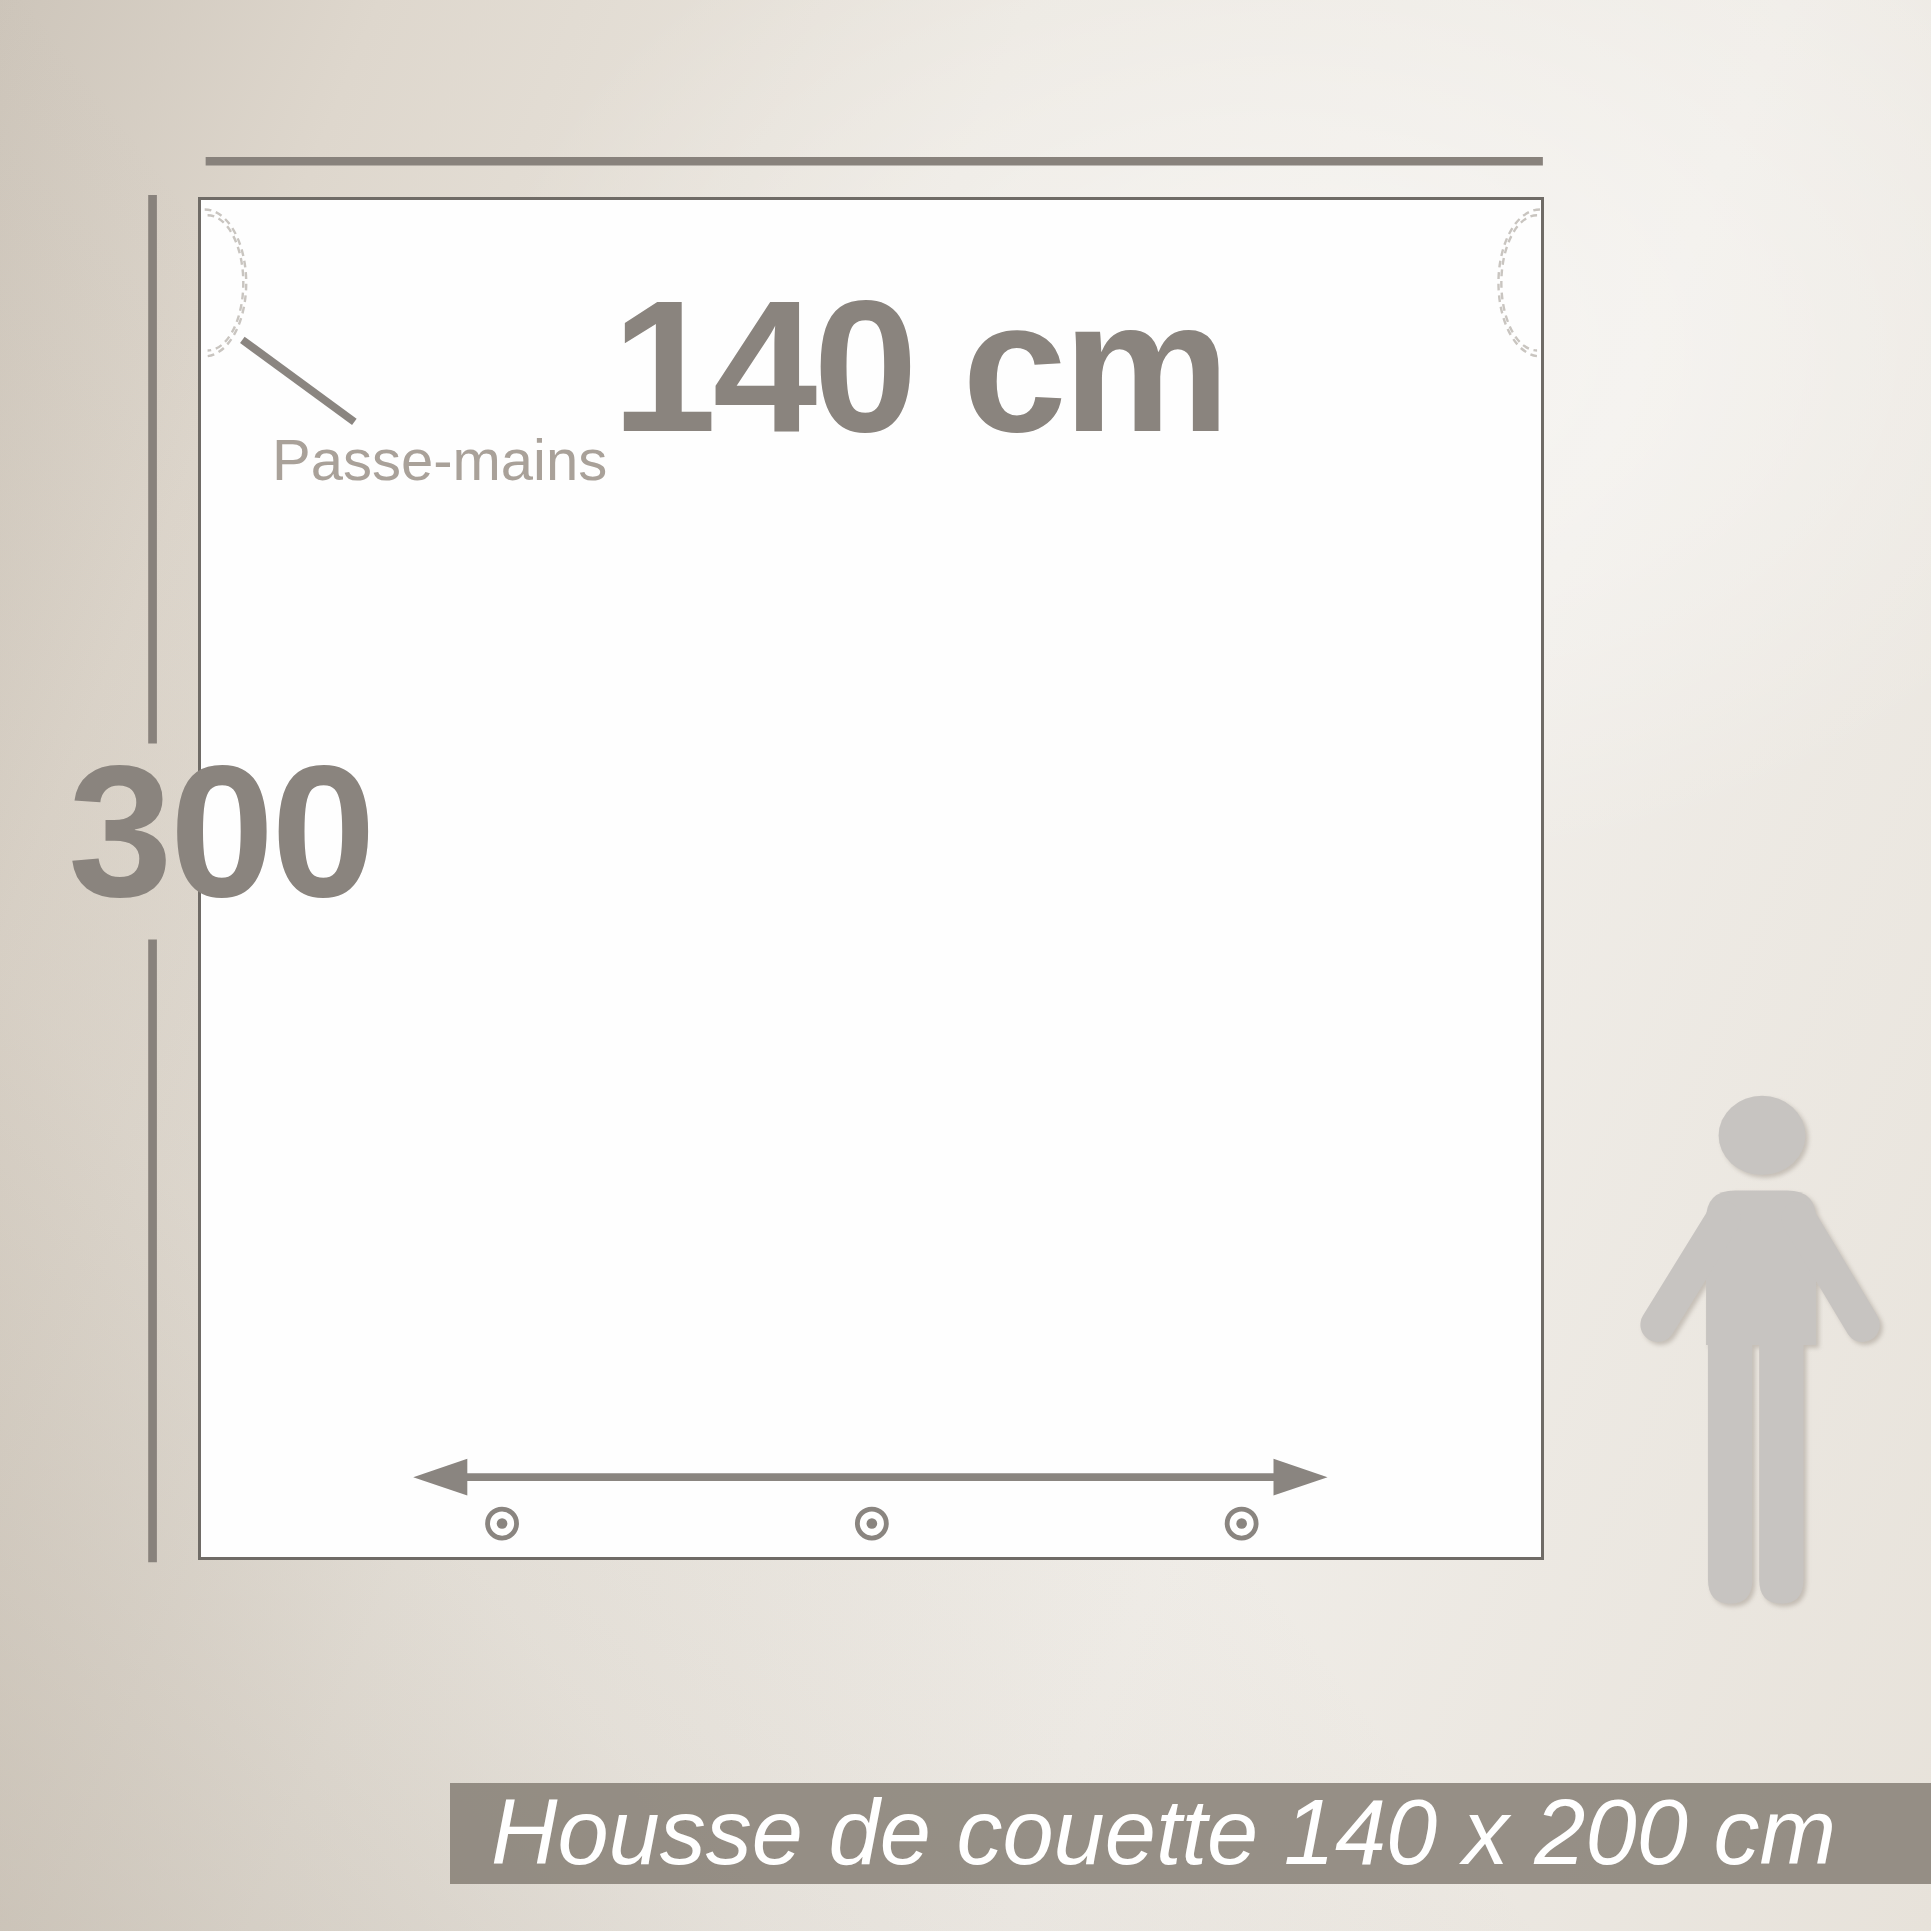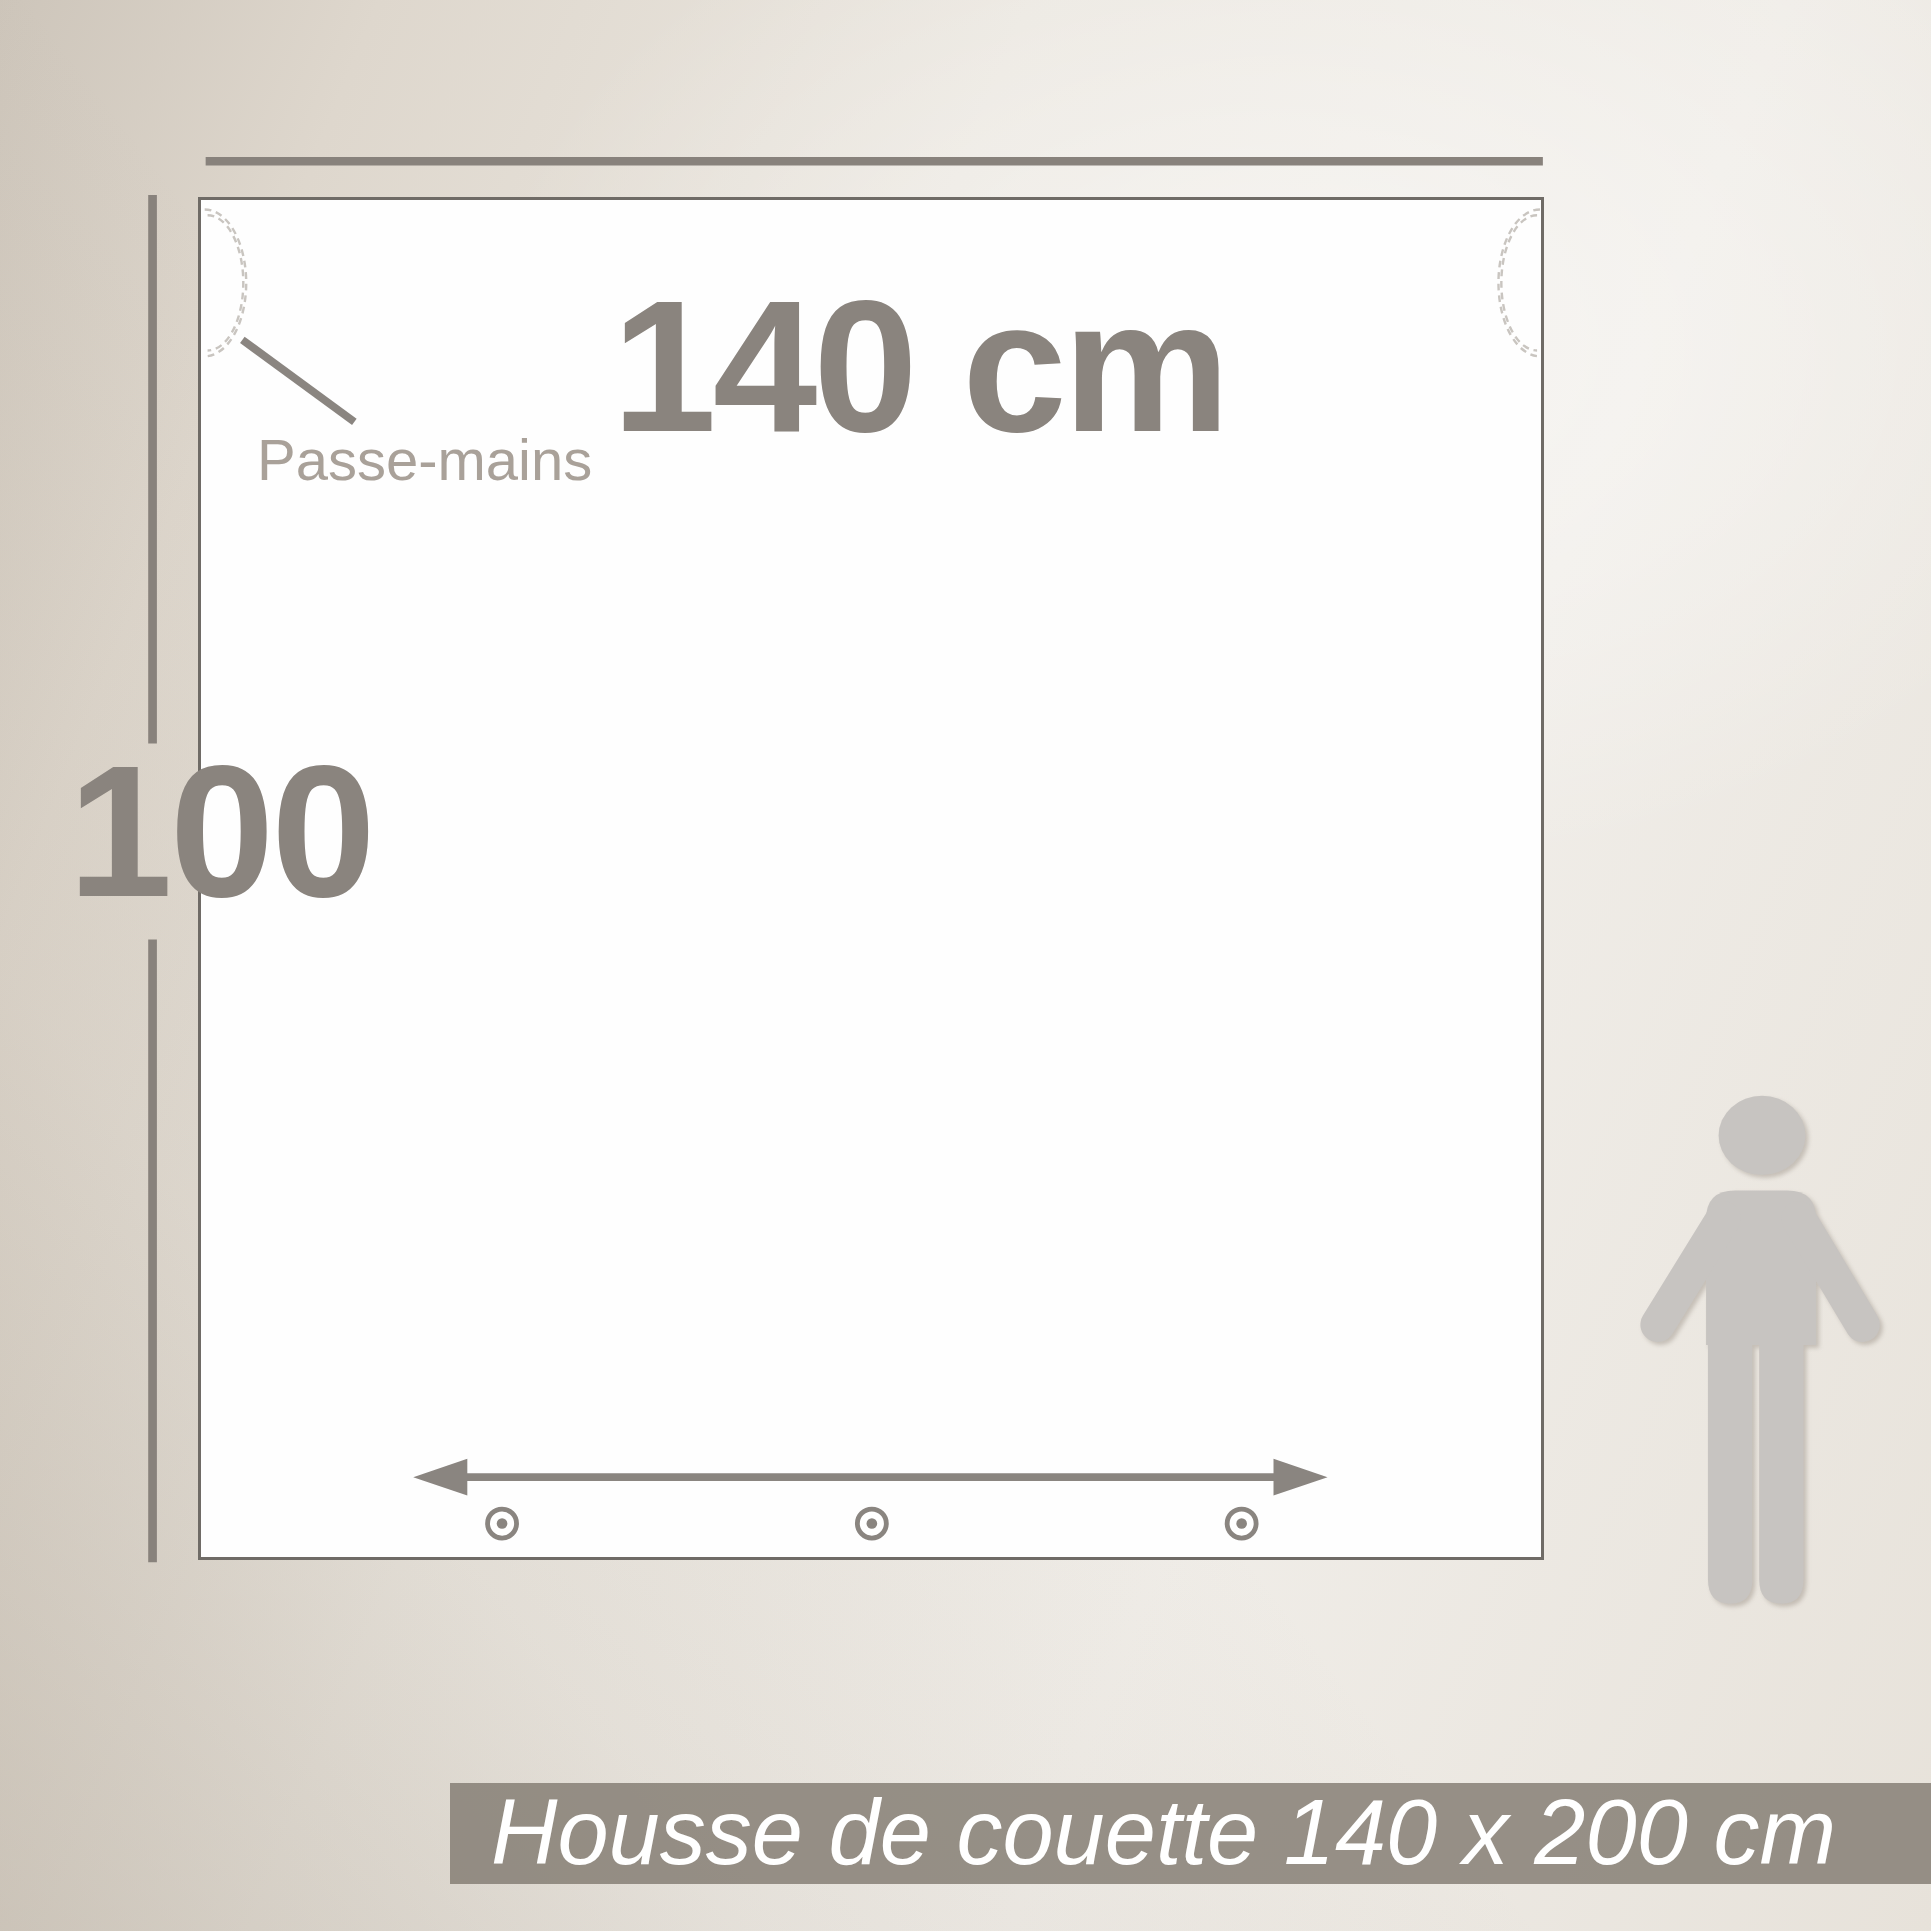--- a/index.html
+++ b/index.html
@@ -45,21 +45,21 @@
     color: #8a847e;
     margin-left: 40px;
   }
   .label-height {
     left: 68px; top: 737px;
     font-size: 188px; font-weight: 700;
     letter-spacing: -2.9px;
     color: #8a847e;
   }
   .label-passemains {
-    left: 257px; top: 431px;
+    left: 272px; top: 431px;
     font-size: 58px;
     color: #a9a199;
   }
   .label-opening {
     left: 457px; top: 1367px;
     font-size: 70px;
     letter-spacing: 1px;
     color: #a9a199;
   }
 
@@ -135,21 +135,21 @@
       <line x1="1785" y1="1262" x2="1717" y2="1372" stroke="#c7c4c1" stroke-width="36" stroke-linecap="round"></line>
       <line x1="1863" y1="1262" x2="1929" y2="1372" stroke="#c7c4c1" stroke-width="36" stroke-linecap="round"></line>
 
       <path d="M 1769 1393 L 1815 1393 L 1815 1636 Q 1815 1661 1792 1661 Q 1769 1661 1769 1636 Z"></path>
       <path d="M 1822 1393 L 1868 1393 L 1868 1636 Q 1868 1661 1845 1661 Q 1822 1661 1822 1636 Z"></path>
     </g>
   </svg>
 
   <div class="label label-width">140 cm</div>
 
-  <div class="label label-height">100</div>
+  <div class="label label-height">300</div>
 
   <div class="label label-passemains">Passe-mains</div>
 
 
   <div class="banner">
     <span>Housse de couette 140 x 200 cm</span>
   </div>
 
 </div>
 

